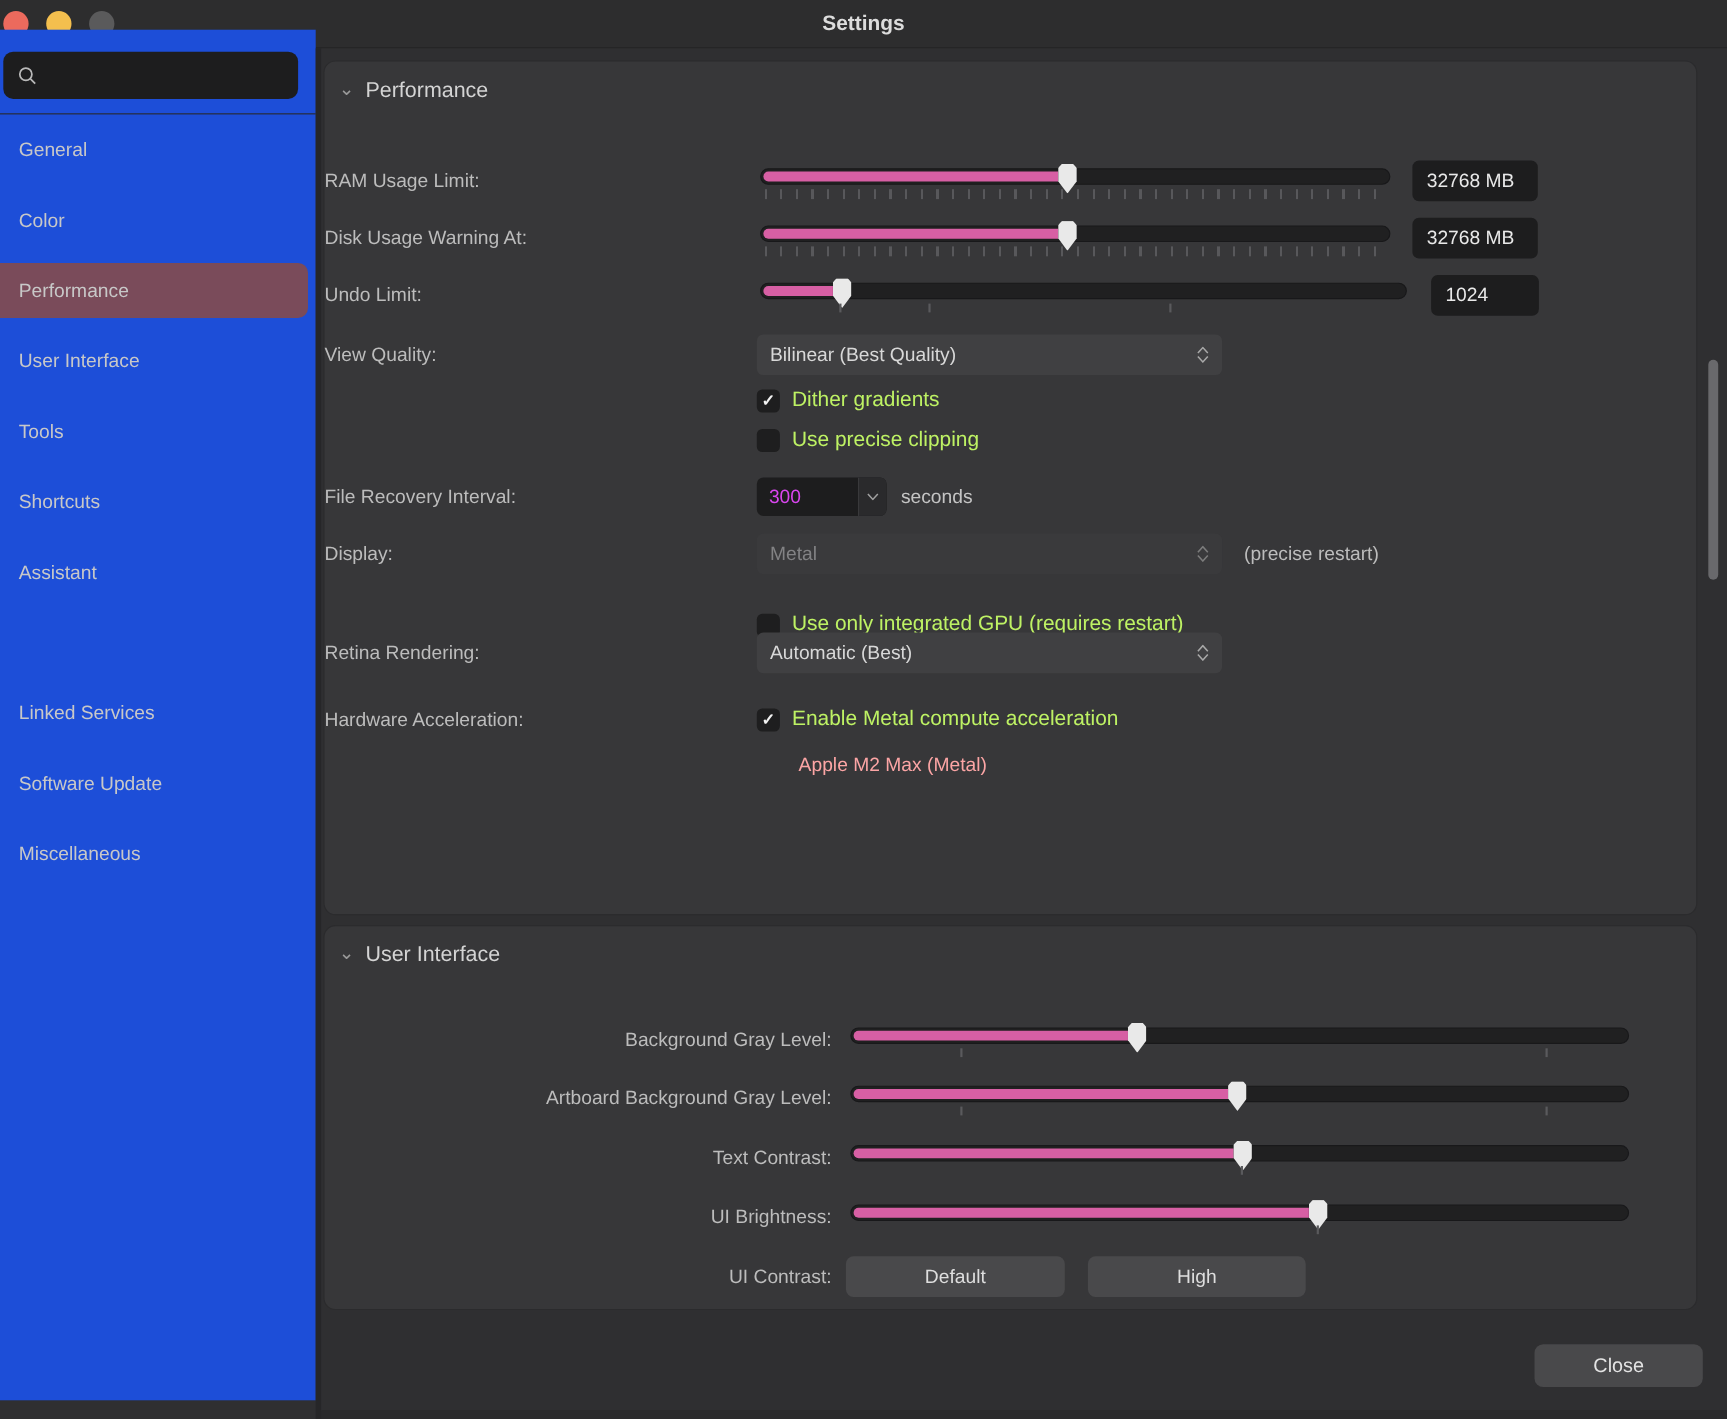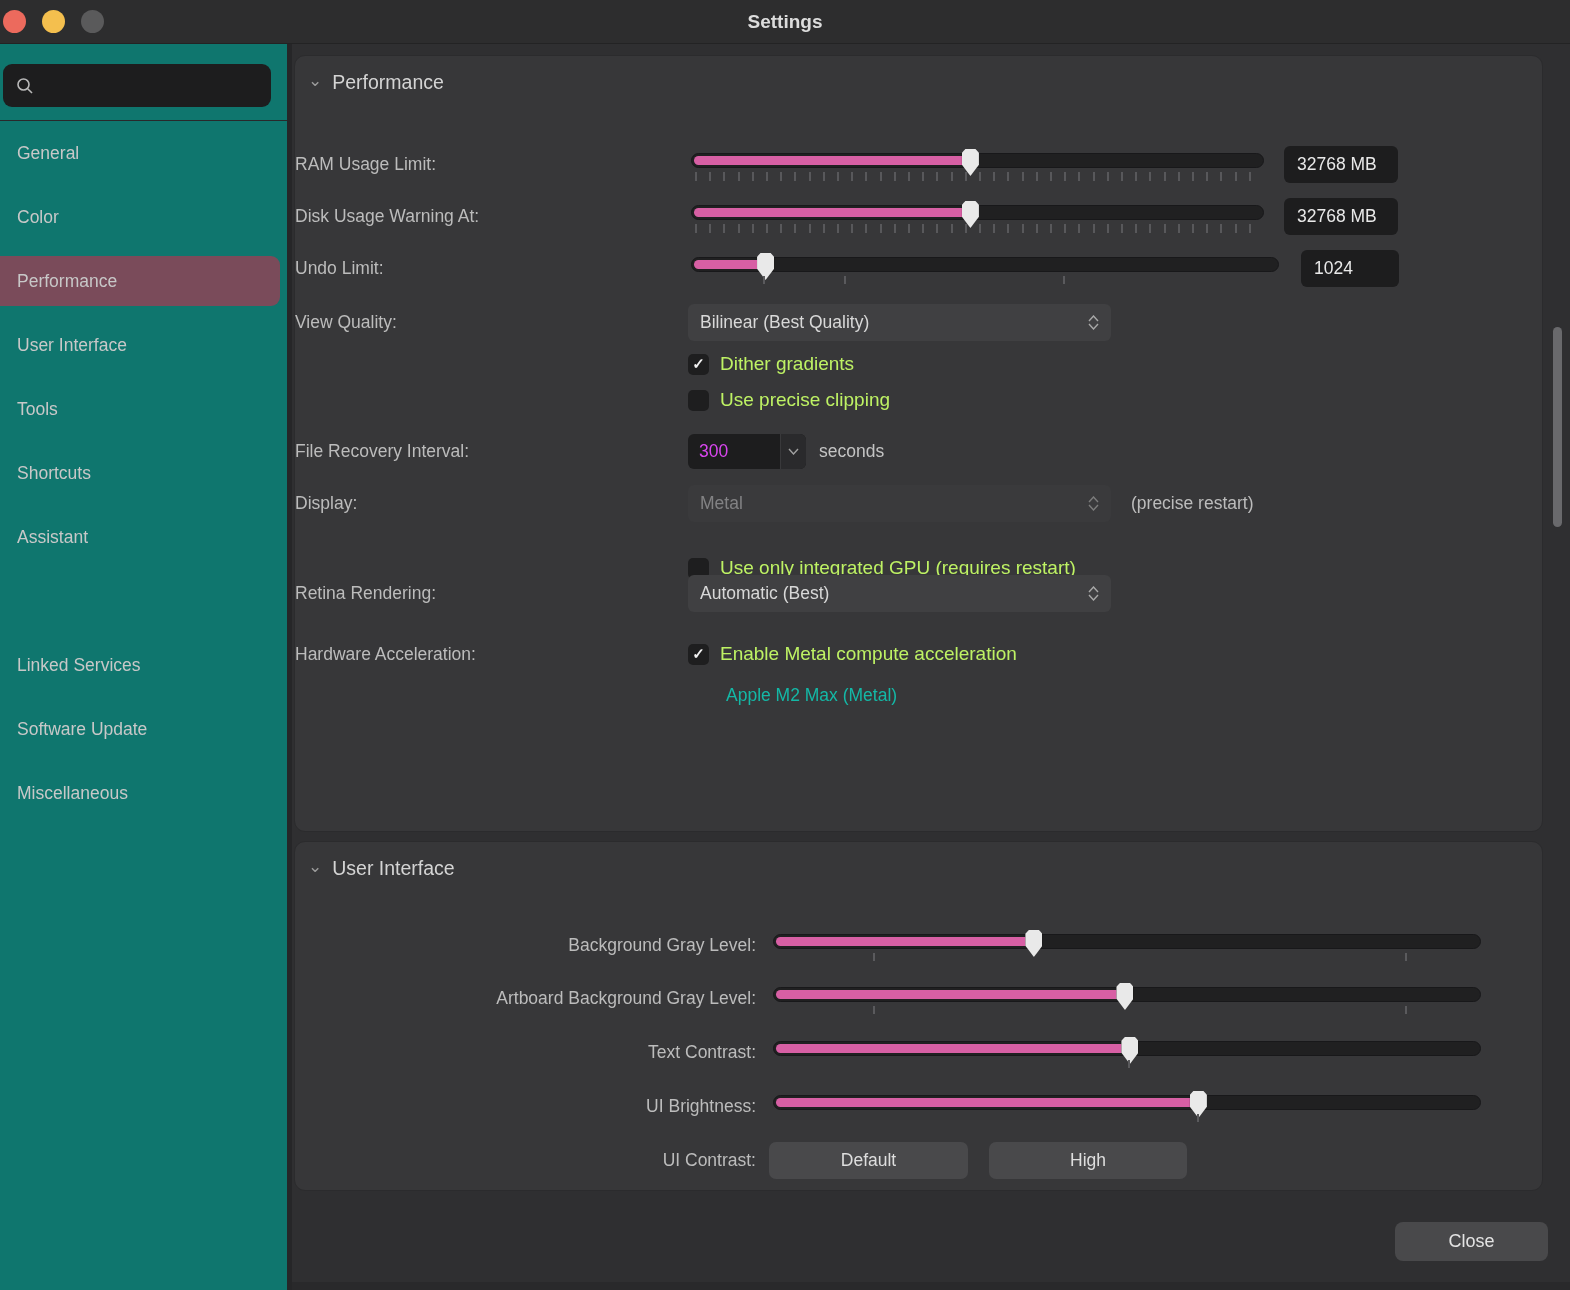--- a/index.html
+++ b/index.html
@@ -12,21 +12,21 @@
   
   .titlebar { position:absolute; left:0; top:0; width:100%; height:44px;
     background:#2d2d2e; border-bottom:1px solid #232324; }
   .traffic { position:absolute; top:10px; width:23px; height:23px; border-radius:50%; }
   .t-red    { left:3px;  background:#ec6a5d; }
   .t-yellow { left:42px; background:#f4bf4e; }
   .t-gray   { left:81px; background:#5a5a5b; }
   .win-title { position:absolute; left:0; top:0; width:100%; height:44px;
     line-height:44px; text-align:center; color:#dcdcdc; font-size:19px; font-weight:700; }
   
-  .sidebar { position:absolute; left:0; top:44px; width:287px; height:1246px; background:#0f766e; }
+  .sidebar { position:absolute; left:0; top:27px; width:287px; height:1246px; background:#1d4ed8; }
   .v-divider { position:absolute; left:287px; top:44px; width:5px; height:1246px; background:#262628; }
   .search { position:absolute; left:3px; top:20px; width:268px; height:43px;
     background:#1d1d1e; border-radius:9px; display:flex; align-items:center; padding-left:12px; }
   .sb-divider { position:absolute; left:0; top:76px; width:287px; height:1px; background:#29292b; }
   .sb-item { position:absolute; left:0; width:280px; height:50px; line-height:50px;
     padding-left:17px; color:#c8c8c8; font-size:17.5px; border-radius:0 9px 9px 0; }
   .sb-item.selected { background:#7a4b5a; }
   
   .content { position:absolute; left:292px; top:44px; width:1278px; height:1246px; background:#2f2f31; }
   .panel { position:absolute; left:2px; width:1249px; background:#373739;
@@ -72,21 +72,21 @@
   .checkbox.checked .check { display:block; }
   .cb-label { color:#bef264; font-size:19px; }
   
   .combo { position:absolute; left:393px; top:1px; width:118px; height:35px;
     background:#1d1d1e; border-radius:6px; display:flex; overflow:hidden; }
   .combo-text { flex:1; color:#d946ef; font-size:17.5px; line-height:35px; padding-left:11px; }
   .combo-arrow { width:26px; background:#2a2a2c; border-left:1px solid #39393b;
     display:flex; align-items:center; justify-content:center; }
   .suffix { position:absolute; color:#c4c4c4; font-size:17.5px; line-height:37px; }
   .note { position:absolute; color:#bcbcbc; font-size:17.5px; line-height:37px; }
-  .device-line { position:absolute; color:#14b8a6; font-size:17.5px;text-align:center; }
+  .device-line { position:absolute; color:#fca5a5; font-size:17.5px;text-align:center; }
   
   .btn { position:absolute; height:37px; background:#49494b; border-radius:7px;
     color:#dedede; font-size:17.5px; line-height:37px; text-align:center; }
   .close-btn { position:absolute; left:1395px; top:1222px; width:153px; height:39px;
     background:#49494b; border-radius:8px; color:#e3e3e3; font-size:18px;
     line-height:39px; text-align:center; }
   .scrollbar { position:absolute; left:1553px; top:327px; width:9px; height:200px;
     background:#69696c; border-radius:5px; }
   .bottom-strip { position:absolute; left:292px; top:1282px; width:1278px; height:8px; background:#29292b; }
   .mag-icon svg { display:block; }

